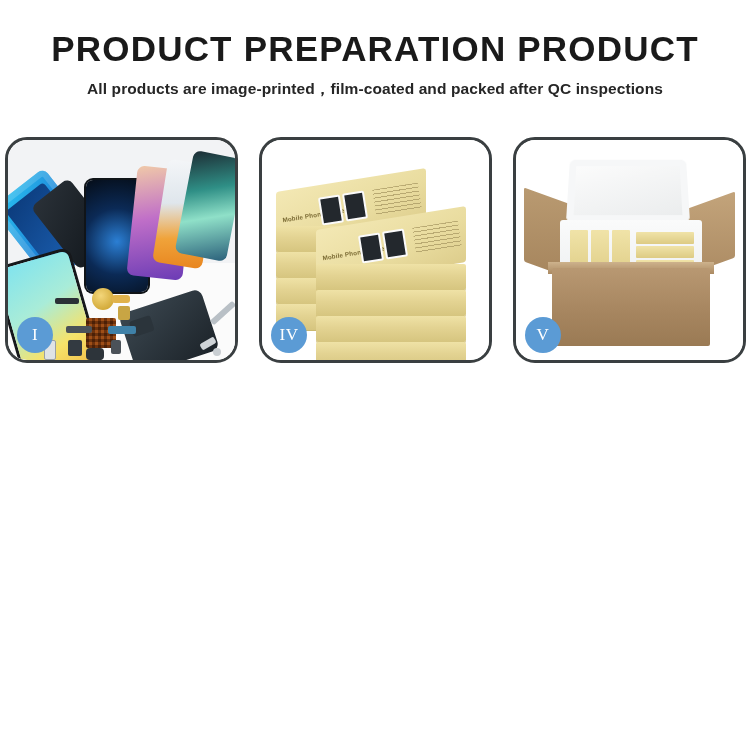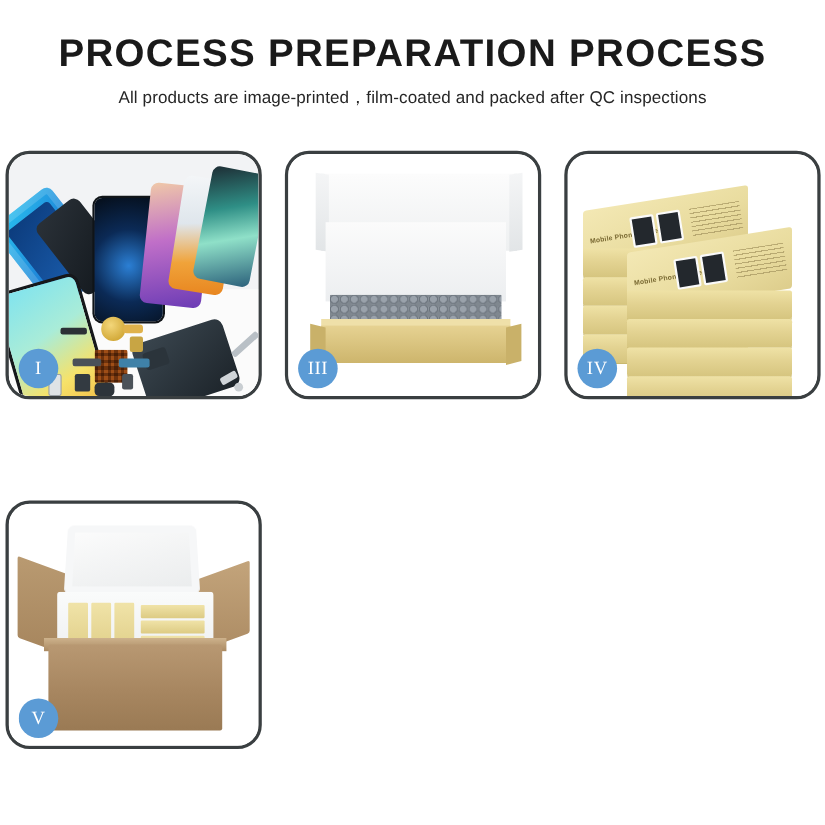--- a/index.html
+++ b/index.html
@@ -17,21 +17,21 @@
     font-size:35px;
     font-weight:700;
     letter-spacing:1.2px;
     color:#1a1a1a;
     line-height:1.1;
     white-space:nowrap;
   }
   .subtitle{
     margin-top:10px;
     font-size:15.5px;
-    font-weight:400;
+    font-weight:700;
     color:#262626;
     letter-spacing:.1px;
     white-space:nowrap;
   }
 
   
   .grid{
     position:absolute;
     left:5px;top:137px;
     width:740px;height:560px;
@@ -269,21 +269,21 @@
     background:rgba(245,238,222,.55);transform:skew(-32deg,0deg);
   }
   .c6tab{position:absolute;background:#a98a62;border-radius:1px;}
 </style>
 </head>
 <body>
 
 <div class="page">
 
   <div class="header">
-    <div class="title">PROCESS PREPARATION PROCESS</div>
+    <div class="title">PRODUCT PREPARATION PRODUCT</div>
     <div class="subtitle">All products are image-printed，film-coated and packed after QC inspections</div>
   </div>
 
   <div class="grid">
 
     <div class="panel">
       <div class="photo">
         <div class="p1bg"></div>
         <div class="scr scr-a"></div>
         <div class="scr scr-b"></div>
@@ -305,31 +305,20 @@
         <div class="pt pt8"></div>
         <div class="pt pt9"></div>
         <div class="pt pt10"></div>
         <div class="pt pt11"></div>
         <div class="pt pt12"></div>
       </div>
       <div class="badge">I</div>
     </div>
 
 
-    <div class="panel">
-      <div class="photo">
-        <div class="p3bg"></div>
-        <div class="boxlid3"></div>
-        <div class="foam3"></div>
-        <div class="bubblelayer3"></div>
-        <div class="traylip3"></div>
-        <div class="traybottom3"></div>
-      </div>
-      <div class="badge">III</div>
-    </div>
 
     <div class="panel">
       <div class="photo">
         <div class="p4bg"></div>
         <div class="stackwrap">
 
           <div class="sboxtop" style="left:8px;top:24px;"></div>
           <div class="lbl" style="left:14px;top:54px;">Mobile Phone Spare Parts</div>
           <div class="speclines" style="left:106px;top:30px;"></div>
           <div class="thumb" style="left:52px;top:40px;width:18px;height:24px;transform:rotate(-9deg);"></div>

